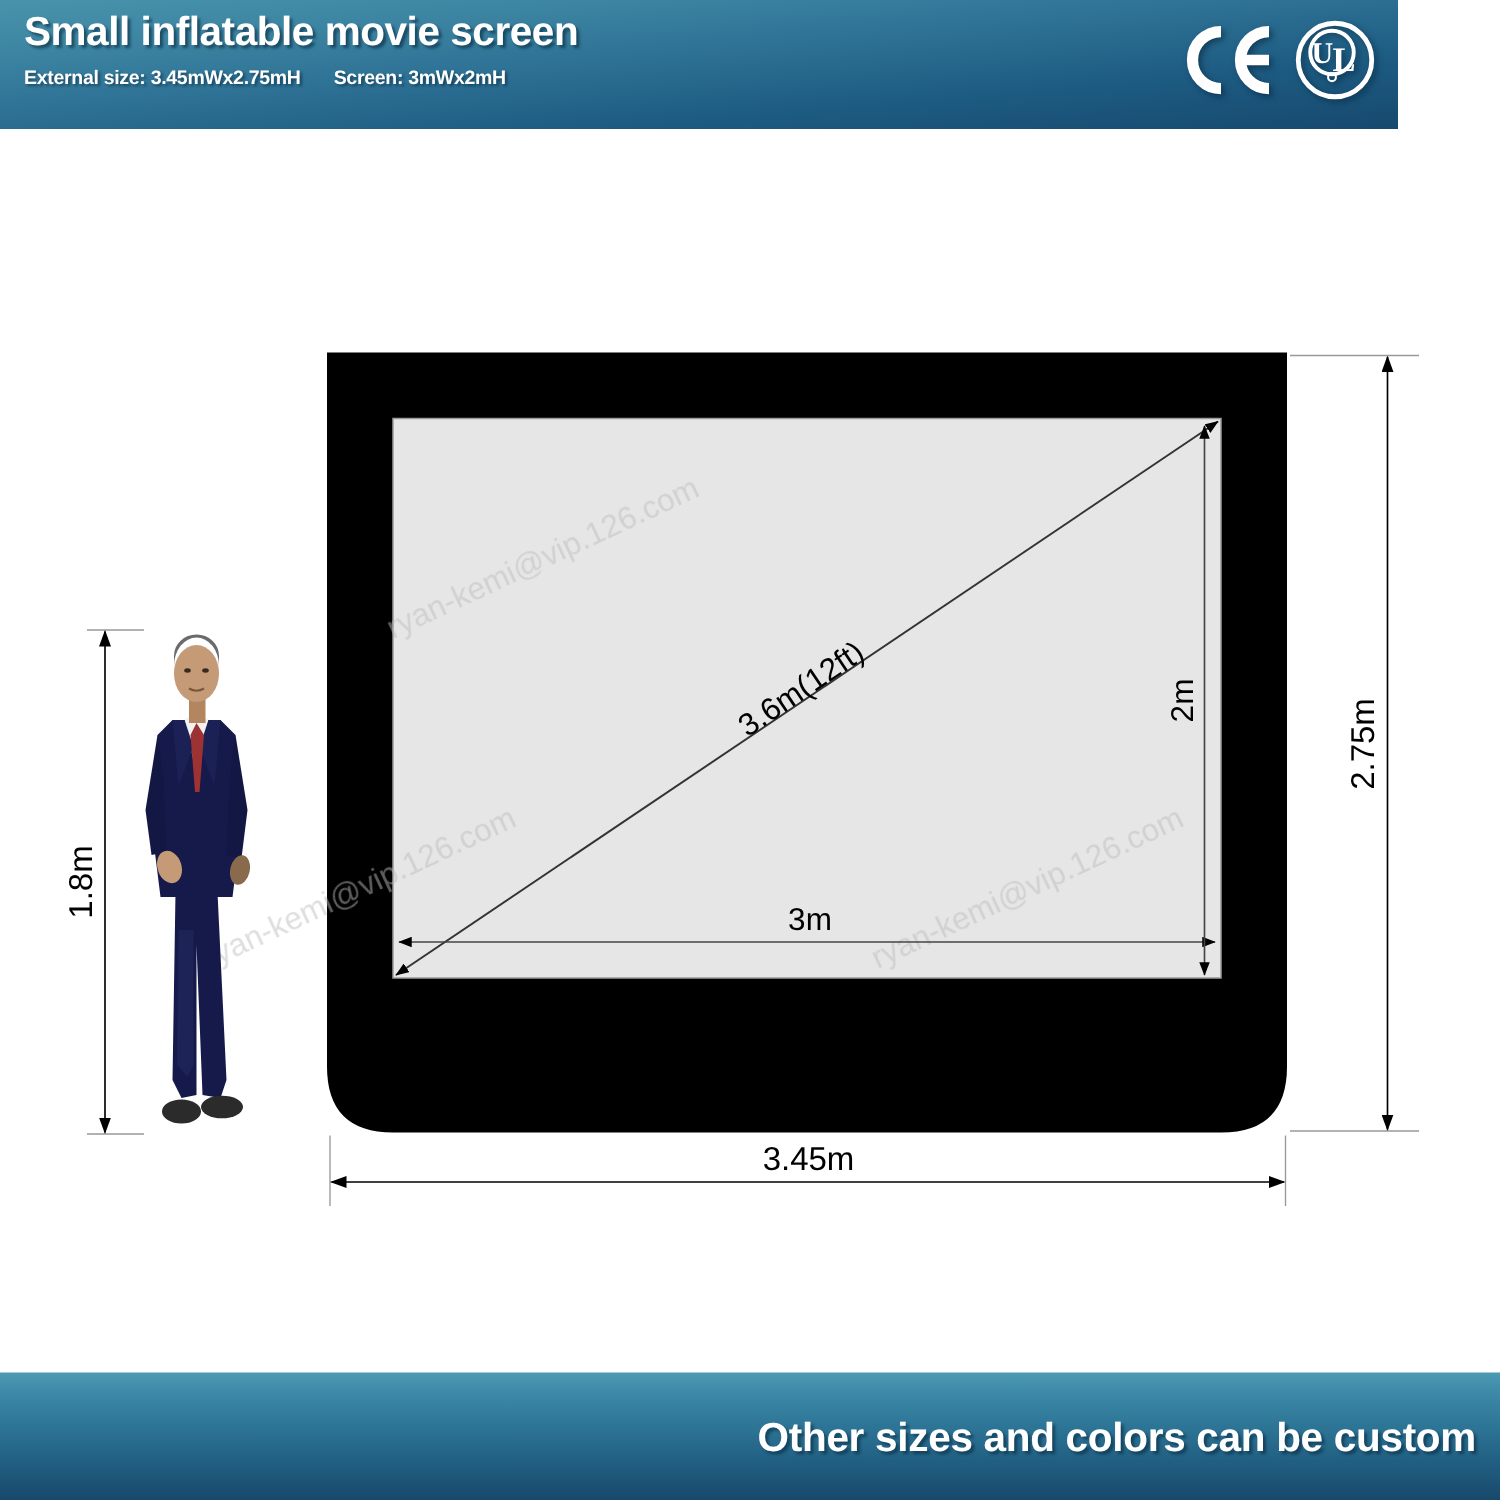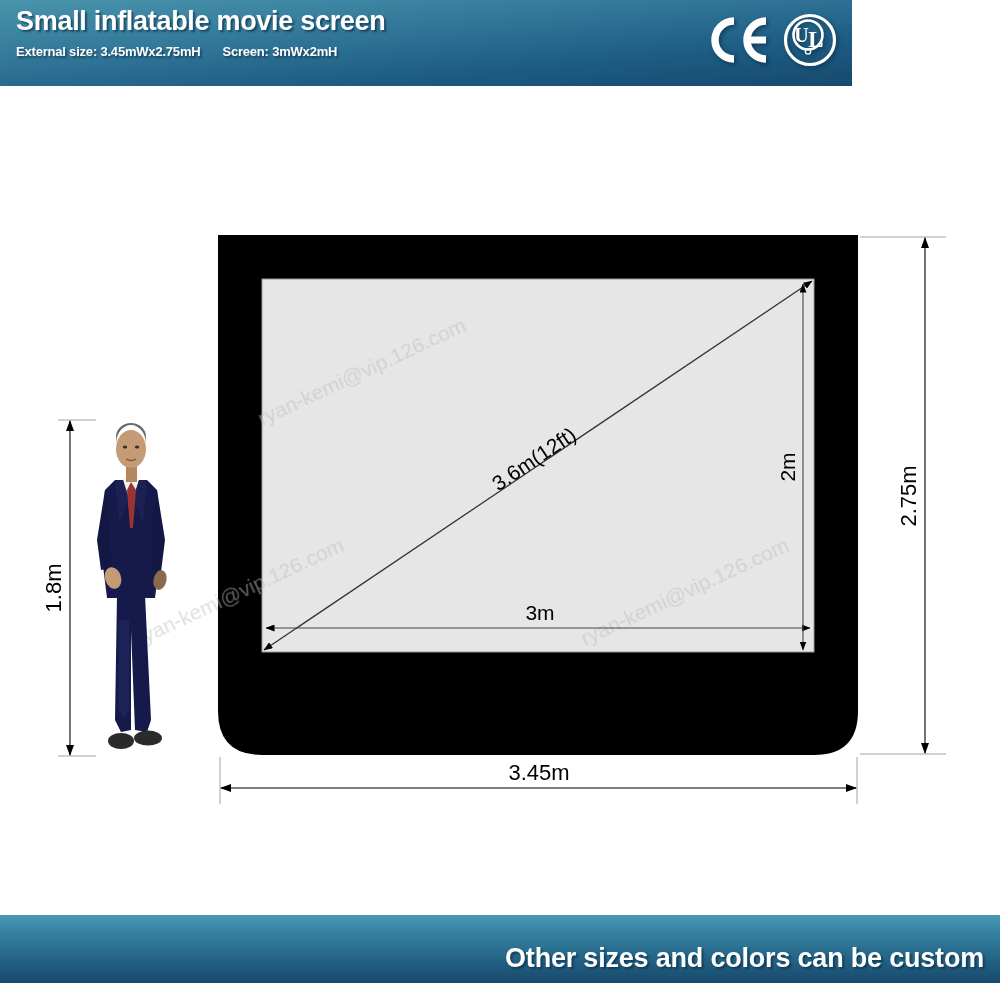--- a/index.html
+++ b/index.html
@@ -12,21 +12,21 @@
     background: #ffffff;
     font-family: "Liberation Sans", sans-serif;
     overflow: hidden;
     position: relative;
   }
 
   
   .header {
     position: absolute;
     left: 0; top: 0;
-    width: 852px; height: 86px;
+    width: 932px; height: 86px;
     background: linear-gradient(175deg, #4a93ab 0%, #3d86a3 20%, #2c6f93 48%, #1d5b82 72%, #17496e 100%);
     overflow: hidden;
   }
   .header-texts {
     position: absolute;
     left: 16px; top: 4px;
   }
   .header-title {
     font-size: 27px;
     font-weight: bold;
@@ -69,21 +69,21 @@
   .person {
     position: absolute;
     left: 85px; top: 334px;
     width: 90px; height: 337px;
   }
 
   
   .footer {
     position: absolute;
     left: 0; top: 915px;
-    width: 1000px; height: 68px;
+    width: 1000px; height: 85px;
     background: linear-gradient(180deg, #4c9ab3 0%, #3b87a6 18%, #2d7596 42%, #215f82 70%, #18496b 100%);
     overflow: hidden;
   }
   .footer-text {
     position: absolute;
     right: 16px;
     top: 28px;
     font-size: 27px;
     font-weight: bold;
     color: #ffffff;

